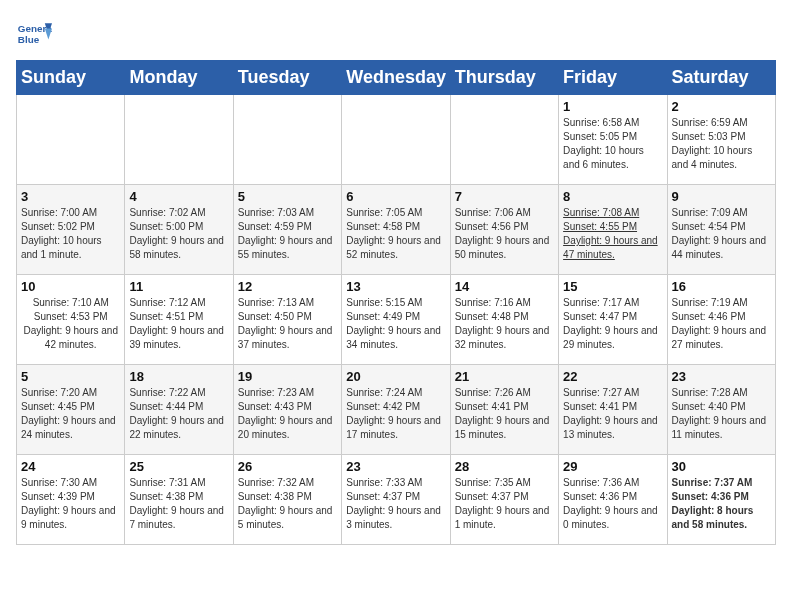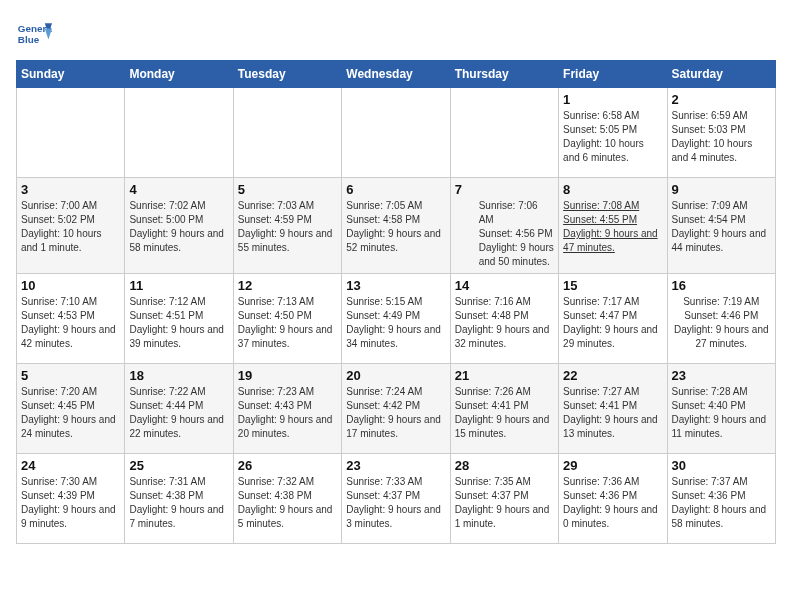--- a/index.html
+++ b/index.html
@@ -38,21 +38,21 @@
       color: #555;
     }
     table {
       width: 100%;
       border-collapse: collapse;
       table-layout: fixed;
     }
     thead tr th {
       background: #2c5fa8;
       color: #fff;
-      font-size: 12px;
+      font-size: 18px;
       font-weight: bold;
       padding: 6px 4px;
       text-align: left;
       border: 1px solid #2c5fa8;
     }
     tbody tr td {
       border: 1px solid #ccc;
       vertical-align: top;
       padding: 4px 4px 4px 4px;
       font-size: 10.5px;
@@ -149,41 +149,41 @@
 Daylight: 9 hours and 55 minutes.</div>
         </td>
         <td>
           <span class="day-num">6</span>
           <div class="day-info" style="white-space: pre-line;">Sunrise: 7:05 AM
 Sunset: 4:58 PM
 Daylight: 9 hours and 52 minutes.</div>
         </td>
         <td>
           <span class="day-num">7</span>
-          <div class="day-info" style="white-space: pre-line; margin-left: 24px;">Sunrise: 7:06 AM
+          <div class="day-info" style="white-space: pre-line;">Sunrise: 7:06 AM
 Sunset: 4:56 PM
 Daylight: 9 hours and 50 minutes.</div>
         </td>
         <td>
           <span class="day-num">8</span>
           <div class="day-info" style="white-space: pre-line; text-decoration: underline;">Sunrise: 7:08 AM
 Sunset: 4:55 PM
 Daylight: 9 hours and 47 minutes.</div>
         </td>
         <td>
           <span class="day-num">9</span>
           <div class="day-info" style="white-space: pre-line;">Sunrise: 7:09 AM
 Sunset: 4:54 PM
 Daylight: 9 hours and 44 minutes.</div>
         </td>
       </tr>
       <tr>
         <td>
           <span class="day-num">10</span>
-          <div class="day-info" style="white-space: pre-line;">Sunrise: 7:10 AM
+          <div class="day-info" style="white-space: pre-line; text-align: center;">Sunrise: 7:10 AM
 Sunset: 4:53 PM
 Daylight: 9 hours and 42 minutes.</div>
         </td>
         <td>
           <span class="day-num">11</span>
           <div class="day-info" style="white-space: pre-line;">Sunrise: 7:12 AM
 Sunset: 4:51 PM
 Daylight: 9 hours and 39 minutes.</div>
         </td>
         <td>
@@ -205,21 +205,21 @@
 Daylight: 9 hours and 32 minutes.</div>
         </td>
         <td>
           <span class="day-num">15</span>
           <div class="day-info" style="white-space: pre-line;">Sunrise: 7:17 AM
 Sunset: 4:47 PM
 Daylight: 9 hours and 29 minutes.</div>
         </td>
         <td>
           <span class="day-num">16</span>
-          <div class="day-info" style="white-space: pre-line; text-align: center;">Sunrise: 7:19 AM
+          <div class="day-info" style="white-space: pre-line;">Sunrise: 7:19 AM
 Sunset: 4:46 PM
 Daylight: 9 hours and 27 minutes.</div>
         </td>
       </tr>
       <tr>
         <td>
           <span class="day-num">5</span>
           <div class="day-info" style="white-space: pre-line;">Sunrise: 7:20 AM
 Sunset: 4:45 PM
 Daylight: 9 hours and 24 minutes.</div>
@@ -293,19 +293,19 @@
 Daylight: 9 hours and 1 minute.</div>
         </td>
         <td>
           <span class="day-num">29</span>
           <div class="day-info" style="white-space: pre-line;">Sunrise: 7:36 AM
 Sunset: 4:36 PM
 Daylight: 9 hours and 0 minutes.</div>
         </td>
         <td>
           <span class="day-num">30</span>
-          <div class="day-info" style="white-space: pre-line;">Sunrise: 7:37 AM
+          <div class="day-info" style="white-space: pre-line; font-weight: bold;">Sunrise: 7:37 AM
 Sunset: 4:36 PM
 Daylight: 8 hours and 58 minutes.</div>
         </td>
       </tr>
     </tbody>
 </table>
 
 </body></html>

